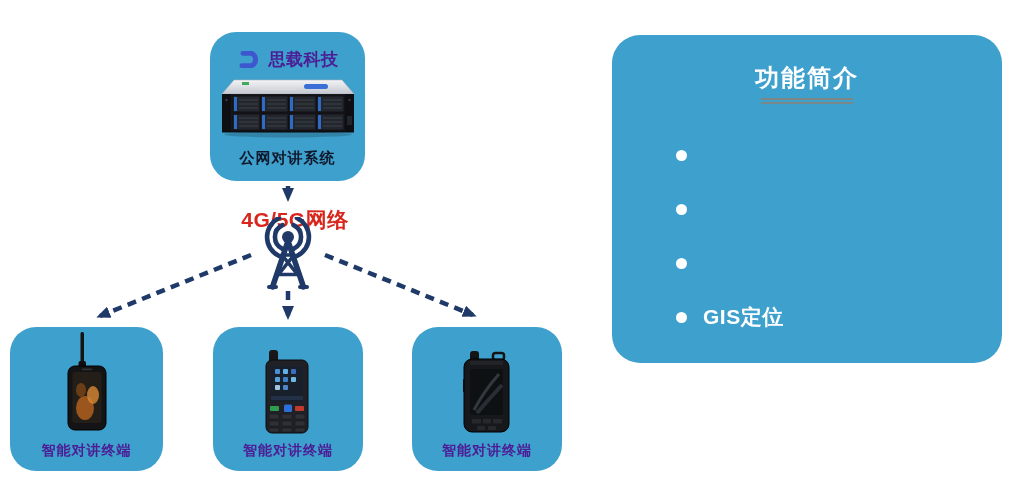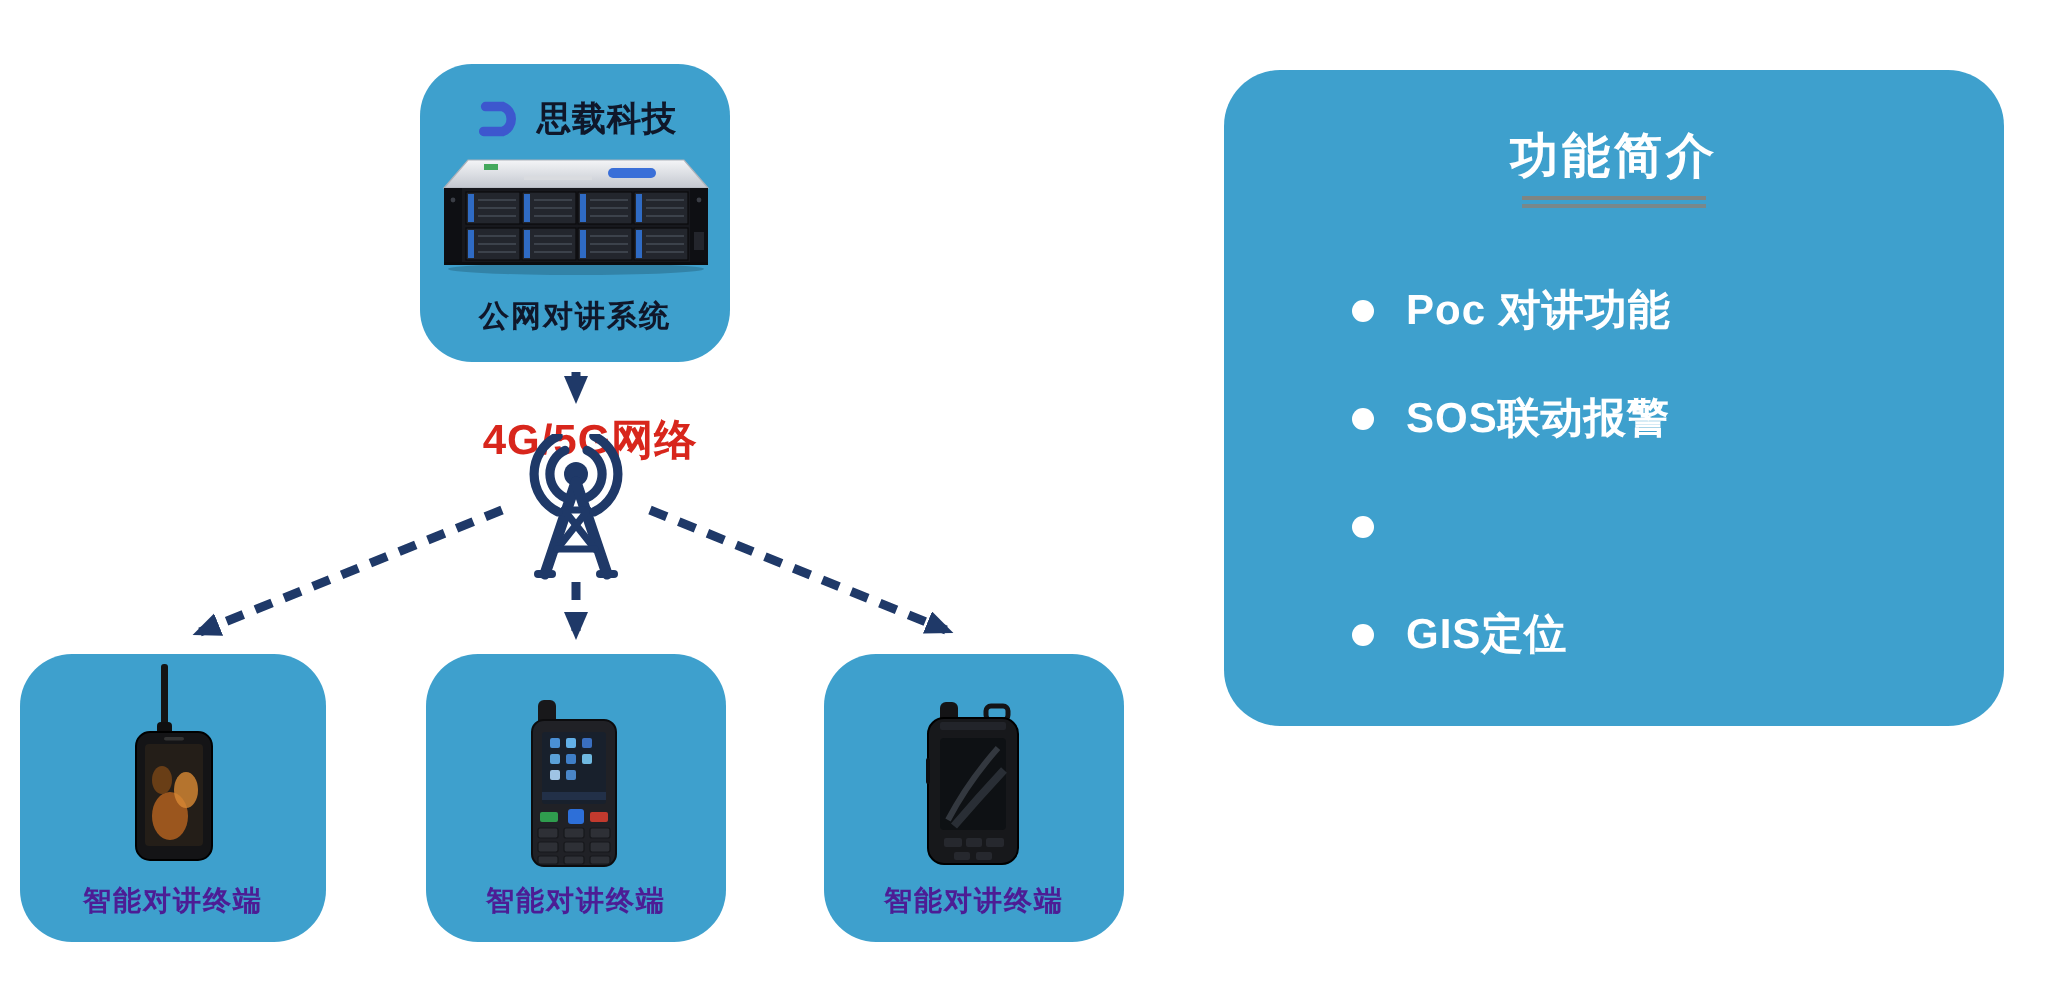--- a/index.html
+++ b/index.html
@@ -17,21 +17,21 @@
     background: #3EA0CD;
     border-radius: 26px;
   }
   
   .server-node { left: 210px; top: 32px; width: 155px; height: 149px; }
   .brand-row {
     position: absolute; top: 16px; left: 0; right: 0;
     display: flex; align-items: center; justify-content: center; gap: 7px;
   }
   .brand-text {
-    color: #0f172a; font-size: 17px; font-weight: 800; letter-spacing: 0.5px;
+    color: #4c1d95; font-size: 17px; font-weight: 800; letter-spacing: 0.5px;
   }
   .server-img { position: absolute; top: 44px; left: 50%; transform: translateX(-50%); }
   .server-label {
     position: absolute; bottom: 13px; left: 0; right: 0; text-align: center;
     color: #0f172a; font-size: 15px; font-weight: 800; letter-spacing: 1px;
   }
   
   .network-label {
     position: absolute; left: 215px; top: 206px; width: 160px;
     text-align: center; color: #D8261C; font-size: 21px; font-weight: 800;
@@ -245,25 +245,23 @@
     </svg>
     <div class="terminal-label">智能对讲终端</div>
   </div>
 
   <div class="feature-panel">
     <div class="panel-title">功能简介</div>
     <div class="title-underline"></div>
     <ul class="feature-list">
       <li class="feature-item">
         <span class="bullet-dot"></span>
-        <span class="feature-text">Poc 对讲功能</span>
-      </li>
-      <li class="feature-item">
-        <span class="bullet-dot"></span>
-        <span class="feature-text">SOS联动报警</span>
+      </li>
+      <li class="feature-item">
+        <span class="bullet-dot"></span>
       </li>
       <li class="feature-item">
         <span class="bullet-dot"></span>
       </li>
       <li class="feature-item">
         <span class="bullet-dot"></span>
         <span class="feature-text">GIS定位</span>
       </li>
       <li class="feature-item">
         <span class="bullet-dot"></span>

